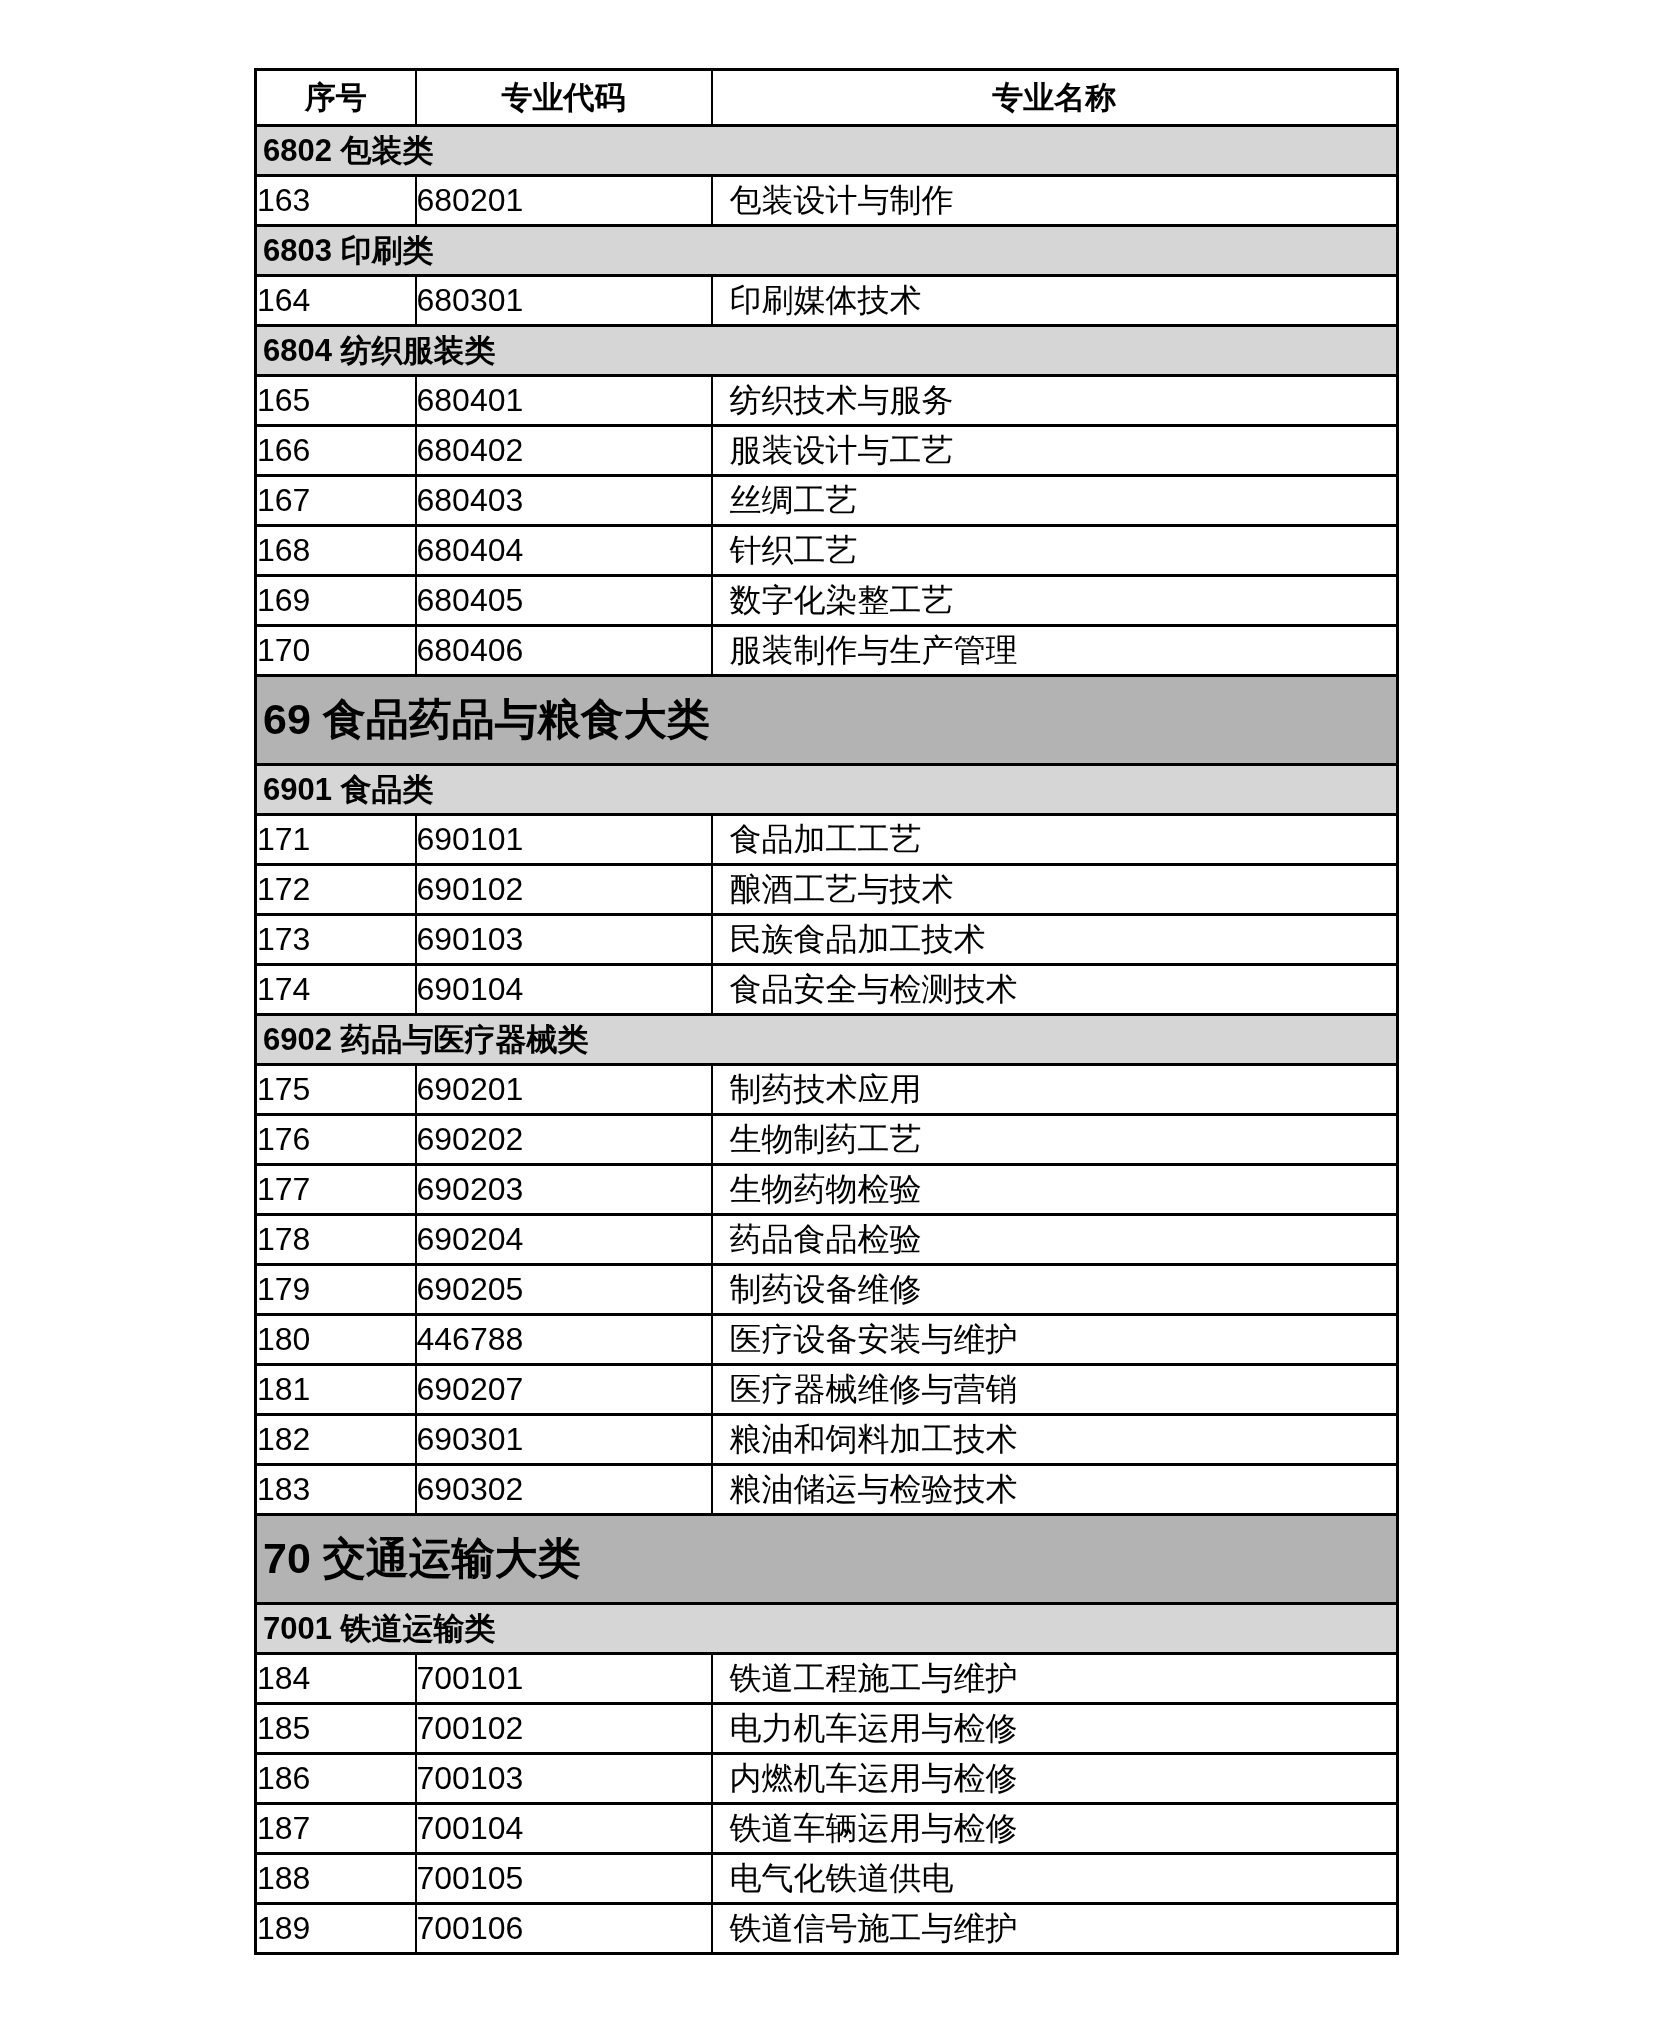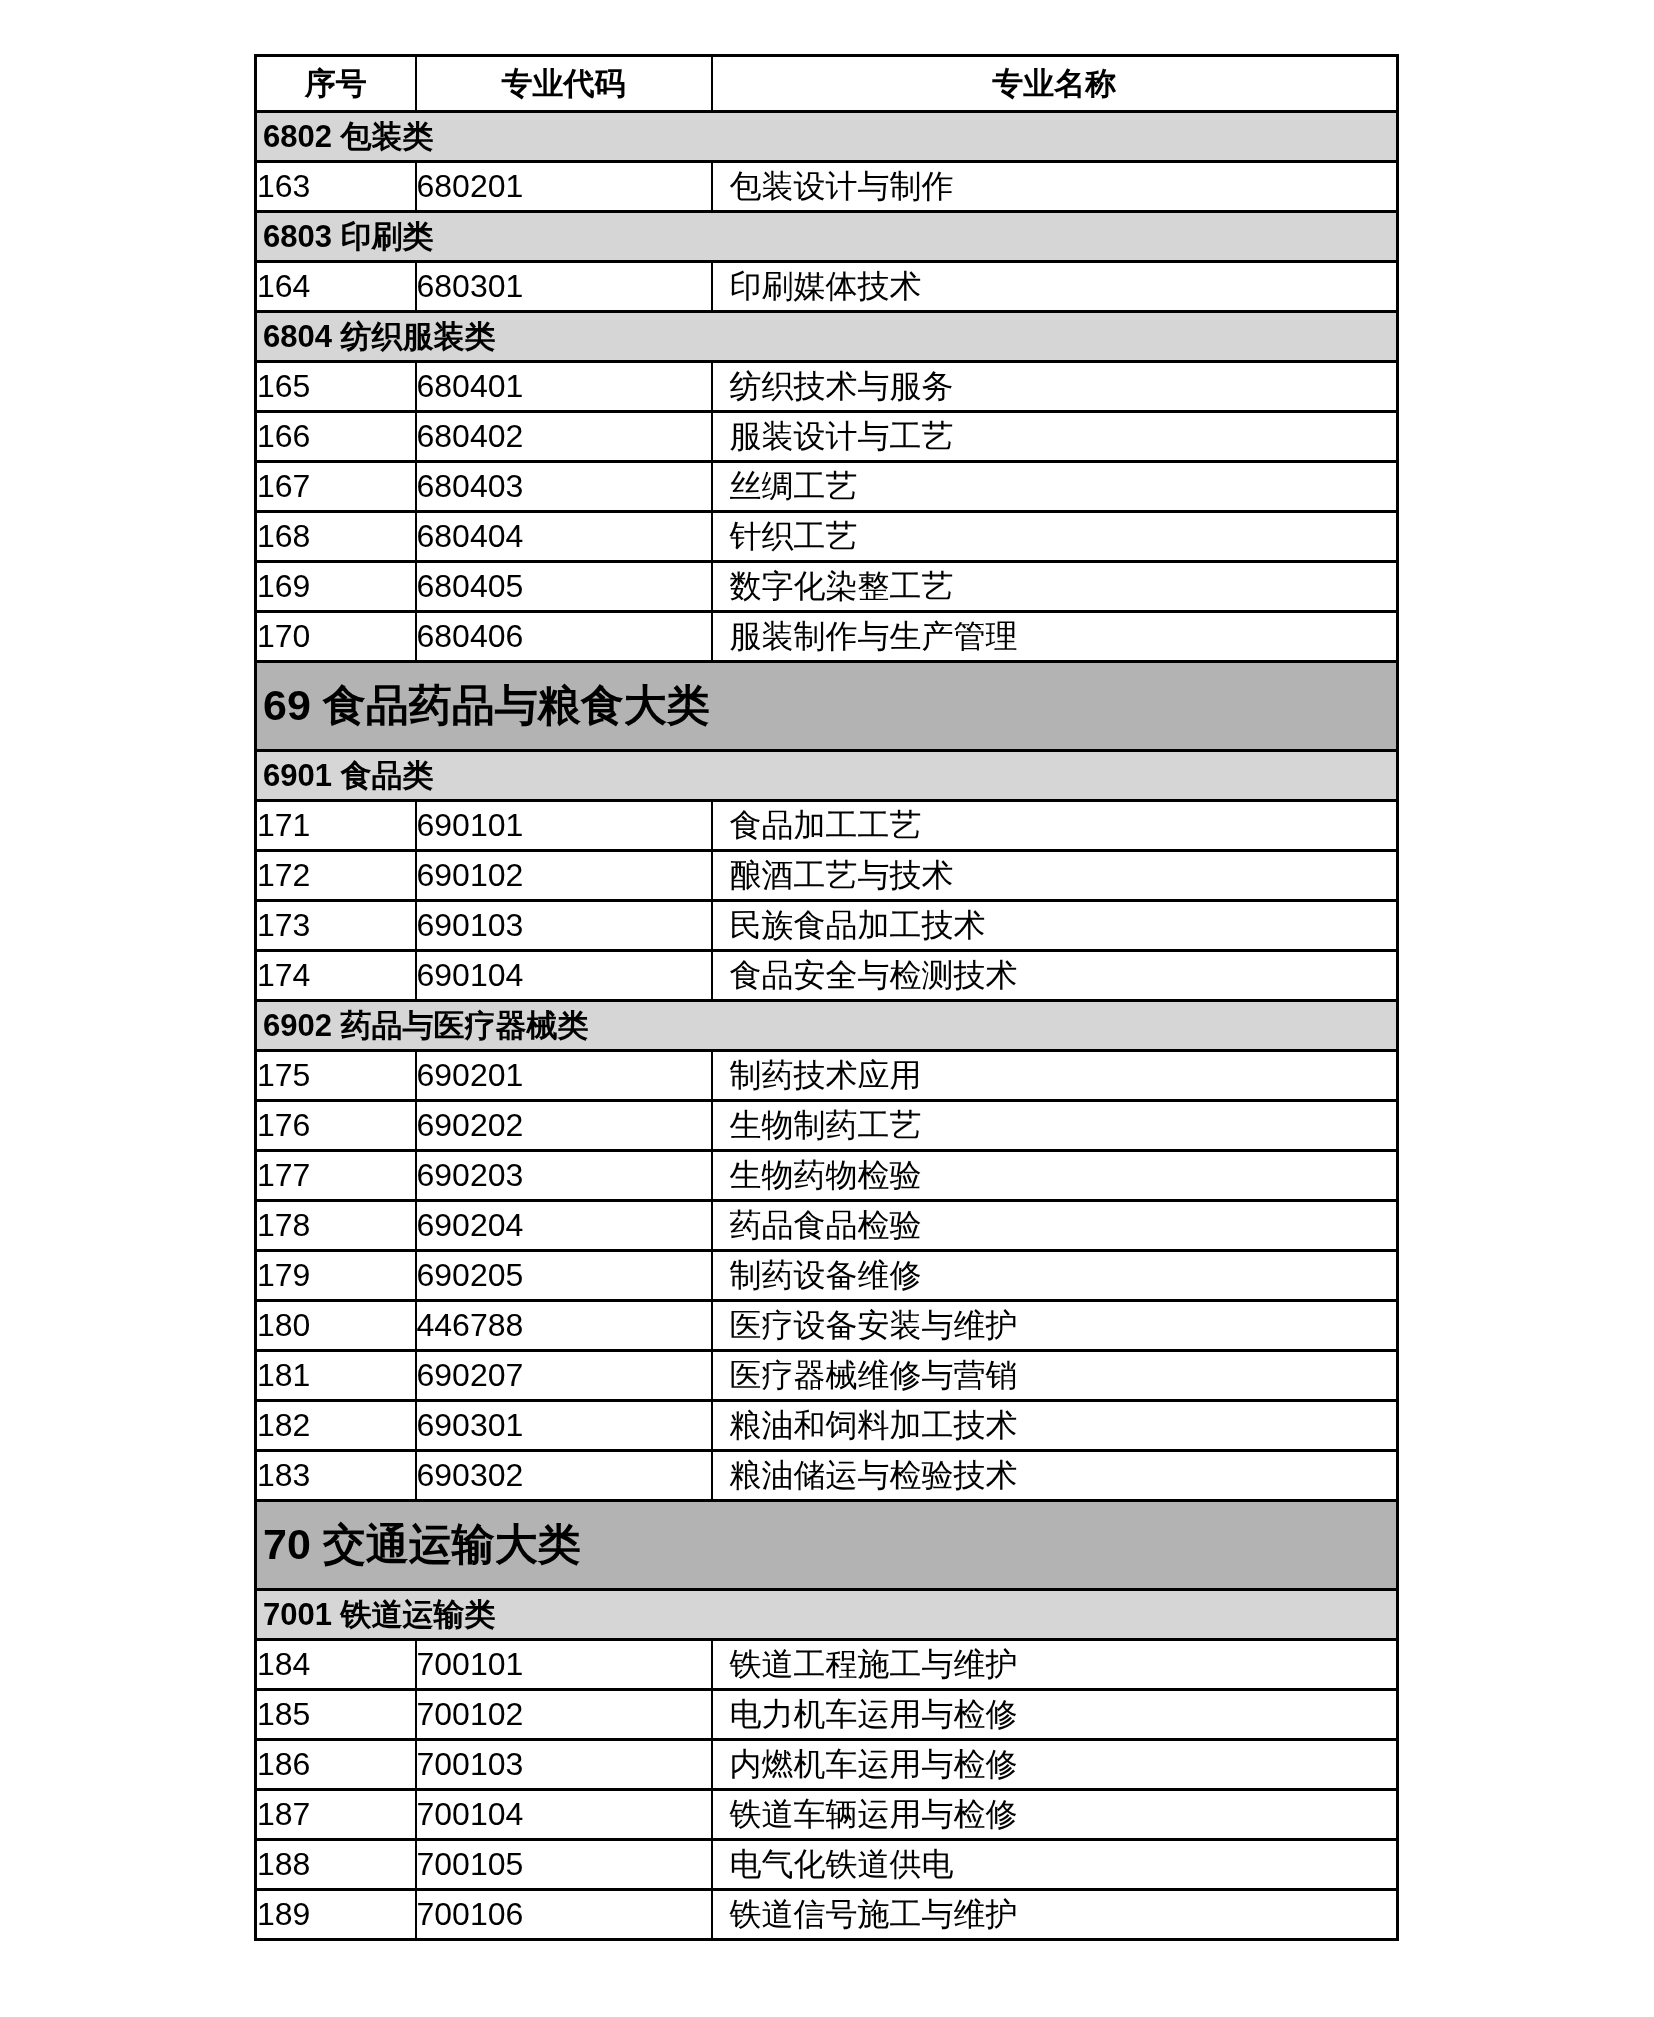--- a/index.html
+++ b/index.html
@@ -15,21 +15,21 @@
     color: #000;
   }
   :root {
     --category-bg: #d6d6d6;
     --section-bg: #b3b3b3;
     --border-color: #000000;
   }
   table.majors {
     position: absolute;
     left: 254px;
-    top: 54px;
+    top: 68px;
     width: 1142px;
     border-collapse: collapse;
     table-layout: fixed;
   }
   col.c-seq  { width: 160px; }
   col.c-code { width: 296px; }
   col.c-name { width: 686px; }
 
   table.majors th,
   table.majors td {

